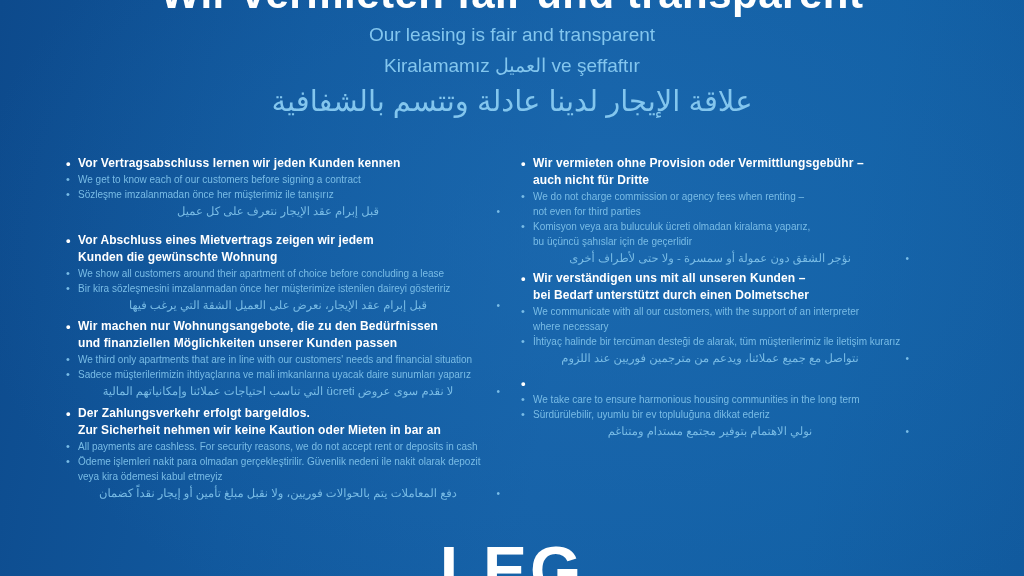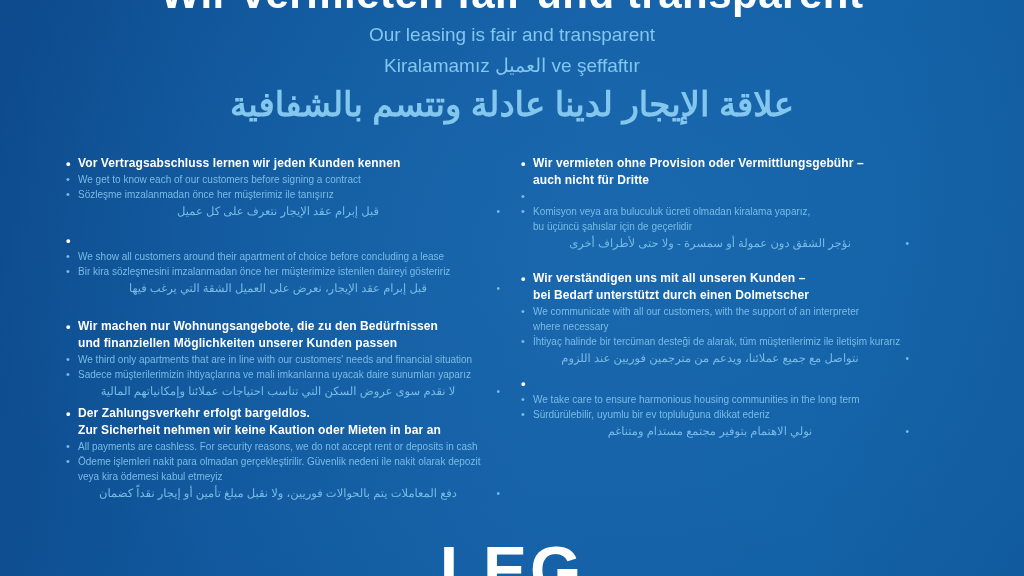--- a/index.html
+++ b/index.html
@@ -15,21 +15,21 @@
   
   .hdr{position:absolute;left:0;top:-27px;width:100%;text-align:center;}
   .hdr-de{
     font-size:42px;font-weight:700;color:#ffffff;line-height:1.0;
     letter-spacing:.5px;margin:0;
   }
   .hdr-en,.hdr-tr{
     font-size:19px;font-weight:500;color:#83c6ee;line-height:1.22;margin:8px;
   }
   .hdr-ar{
-    font-size:34px;font-weight:700;color:#83c6ee;line-height:1.15;margin:2px 0 0 0;
+    font-size:29px;font-weight:400;color:#83c6ee;line-height:1.15;margin:2px 0 0 0;
     direction:rtl;
   }
   
   .col{position:absolute;top:150px;}
   #col-left{left:66px;width:434px;height:400px;}
   #col-right{left:521px;width:388px;height:400px;}
   .item{position:absolute;left:0;width:100%;}
   .row{display:flex;align-items:flex-start;}
   .b{flex:0 0 12px;text-align:left;}
   .b-de{color:#ffffff;font-size:13px;line-height:17px;font-weight:700;}
@@ -79,20 +79,22 @@
       </div>
       <div class="row-ar">
         <span class="b-ar">•</span>
         <span class="t-ar">قبل إبرام عقد الإيجار نتعرف على كل عميل</span>
       </div>
     </div>
 
     <div class="item" style="top:82px;">
       <div class="row">
         <span class="b b-de">•</span>
+        <span class="t t-de">Vor Abschluss eines Mietvertrags zeigen wir jedem
+Kunden die gewünschte Wohnung</span>
       </div>
       <div class="row">
         <span class="b b-sub">•</span>
         <span class="t t-sub">We show all customers around their apartment of choice before concluding a lease</span>
       </div>
       <div class="row">
         <span class="b b-sub">•</span>
         <span class="t t-sub">Bir kira sözleşmesini imzalanmadan önce her müşterimize istenilen daireyi gösteririz</span>
       </div>
       <div class="row-ar">
@@ -110,21 +112,21 @@
       <div class="row">
         <span class="b b-sub">•</span>
         <span class="t t-sub">We third only apartments that are in line with our customers' needs and financial situation</span>
       </div>
       <div class="row">
         <span class="b b-sub">•</span>
         <span class="t t-sub">Sadece müşterilerimizin ihtiyaçlarına ve mali imkanlarına uyacak daire sunumları yaparız</span>
       </div>
       <div class="row-ar">
         <span class="b-ar">•</span>
-        <span class="t-ar">لا نقدم سوى عروض السكن التي تناسب احتياجات عملائنا وإمكانياتهم المالية</span>
+        <span class="t-ar">لا نقدم سوى عروض ücreti التي تناسب احتياجات عملائنا وإمكانياتهم المالية</span>
       </div>
     </div>
 
     <div class="item" style="top:255px;">
       <div class="row">
         <span class="b b-de">•</span>
         <span class="t t-de">Der Zahlungsverkehr erfolgt bargeldlos.
 Zur Sicherheit nehmen wir keine Kaution oder Mieten in bar an</span>
       </div>
       <div class="row">
@@ -147,20 +149,22 @@
   <div class="col" id="col-right">
 
     <div class="item" style="top:5px;">
       <div class="row">
         <span class="b b-de">•</span>
         <span class="t t-de">Wir vermieten ohne Provision oder Vermittlungsgebühr –
 auch nicht für Dritte</span>
       </div>
       <div class="row">
         <span class="b b-sub">•</span>
+        <span class="t t-sub">We do not charge commission or agency fees when renting –
+not even for third parties</span>
       </div>
       <div class="row">
         <span class="b b-sub">•</span>
         <span class="t t-sub">Komisyon veya ara buluculuk ücreti olmadan kiralama yaparız,
 bu üçüncü şahıslar için de geçerlidir</span>
       </div>
       <div class="row-ar">
         <span class="b-ar">•</span>
         <span class="t-ar">نؤجر الشقق دون عمولة أو سمسرة - ولا حتى لأطراف أخرى</span>
       </div>

